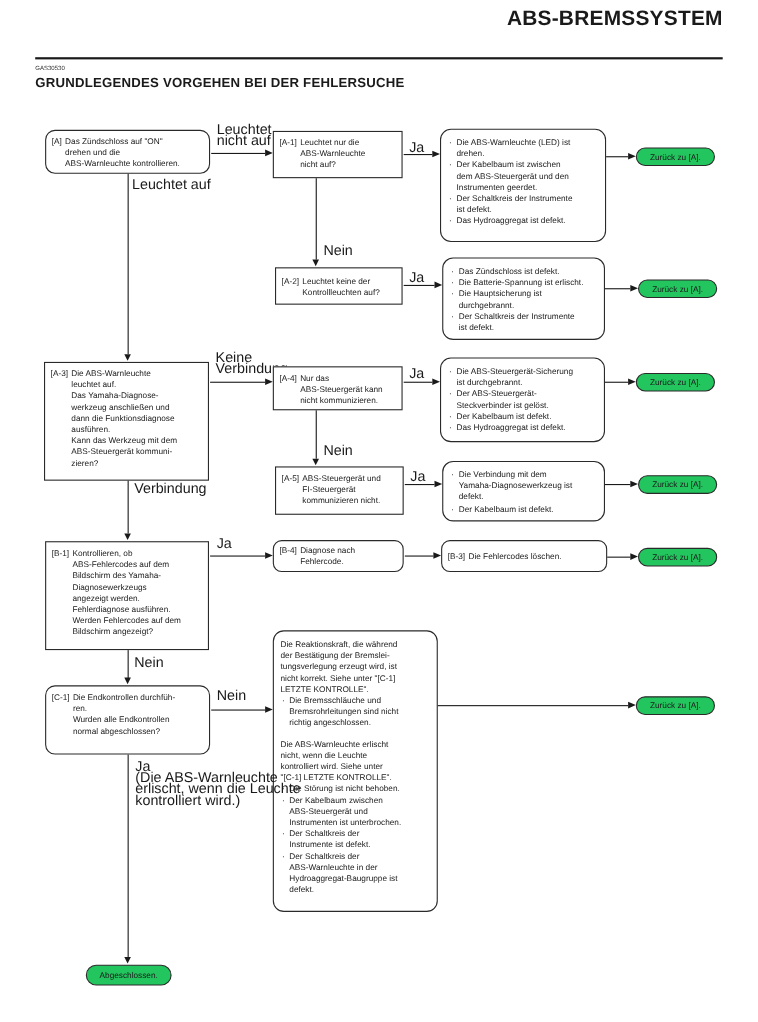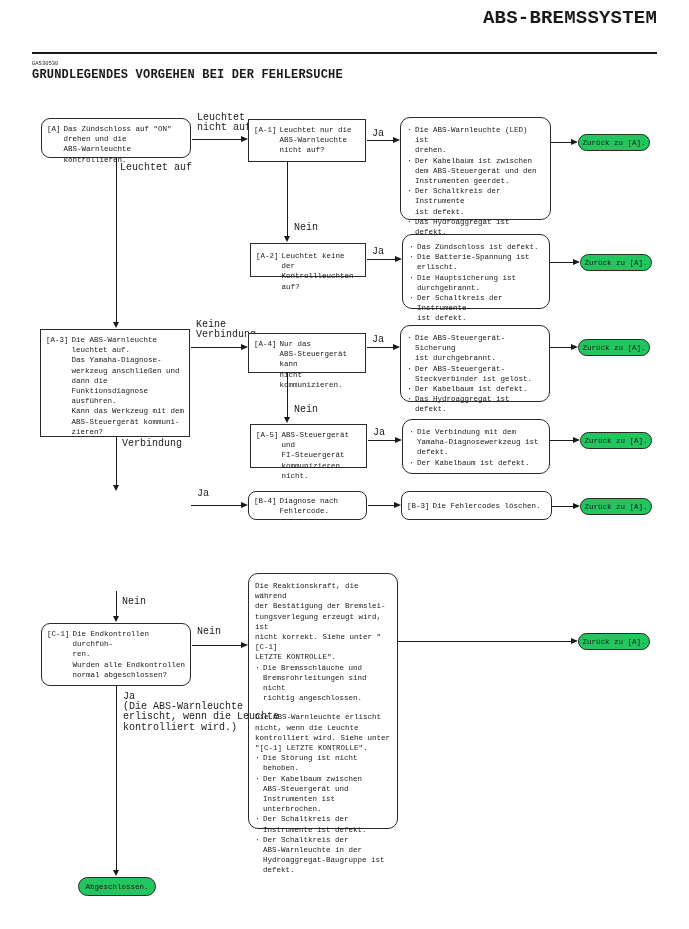--- a/index.html
+++ b/index.html
@@ -1,17 +1,17 @@
 <!DOCTYPE html>
 <html><head>
 <meta charset="utf-8">
 <style>
   html,body { margin:0; padding:0; background:#ffffff; }
   .page { position:relative; width:689px; height:929px; background:#ffffff; overflow:hidden;
-          font-family:Liberation Mono, monospace; color:#1a1a1a; }
+          font-family:Liberation Sans, sans-serif; color:#1a1a1a; }
 
   .hdr-title { position:absolute; top:7px; right:32px; font-size:19px; font-weight:bold; letter-spacing:.2px; }
   .hdr-rule  { position:absolute; left:32px; top:52px; width:625px; height:2px; background:#1a1a1a; }
   .sec-code  { position:absolute; left:32px; top:60px; font-size:5.5px; color:#2a2a2a; }
   .sec-title { position:absolute; left:32px; top:68px; font-size:12px; font-weight:bold; letter-spacing:.2px; }
 
   .fbox { position:absolute; border:1px solid #2a2a2a; background:#fff; box-sizing:border-box;
           display:flex; align-items:flex-start; gap:3px; padding:5px 4px 4px 5px;
           font-size:7.5px; line-height:10.2px; }
   .round9  { border-radius:9px; }
@@ -29,21 +29,21 @@
           border-radius:10px; font-size:7.5px; display:flex; align-items:center; justify-content:center;
           text-align:center; white-space:nowrap; }
 
   .hl { position:absolute; height:1px; background:#1a1a1a; }
   .vl { position:absolute; width:1px; background:#1a1a1a; }
   .ah-r { position:absolute; width:0; height:0; border-top:3.5px solid transparent;
           border-bottom:3.5px solid transparent; border-left:7px solid #1a1a1a; }
   .ah-d { position:absolute; width:0; height:0; border-left:3.5px solid transparent;
           border-right:3.5px solid transparent; border-top:6.5px solid #1a1a1a; }
 
-  .lbl { position:absolute; font-size:10px; line-height:10.2px; white-space:pre-line; }
+  .lbl { position:absolute; font-size:13px; line-height:10.2px; white-space:pre-line; }
 </style>
 </head>
 <body>
 
 <div class="page">
 
   <div class="hdr-title">ABS-BREMSSYSTEM</div>
   <div class="hdr-rule"></div>
   <div class="sec-code">GAS30530</div>
   <div class="sec-title">GRUNDLEGENDES VORGEHEN BEI DER FEHLERSUCHE</div>
@@ -214,20 +214,31 @@
       </div>
   </div>
   <div class="hl" style="left:550px;top:440px;width:23px"></div>
   <div class="ah-r" style="left:573px;top:437px"></div>
   <div class="oval" style="left:580px;top:432px;width:72px;height:17px">Zurück zu [A].</div>
 
   <div class="vl" style="left:116px;top:437px;height:48px"></div>
   <div class="ah-d" style="left:113px;top:485px"></div>
   <div class="lbl" style="left:122px;top:439px">Verbindung</div>
 
+  <div class="fbox" style="left:41px;top:492px;width:149px;height:99px">
+    <span class="pfx">[B-1]</span>
+    <span class="btxt">Kontrollieren, ob
+ABS-Fehlercodes auf dem
+Bildschirm des Yamaha-
+Diagnosewerkzeugs
+angezeigt werden.
+Fehlerdiagnose ausführen.
+Werden Fehlercodes auf dem
+Bildschirm angezeigt?</span>
+  </div>
   <div class="hl" style="left:191px;top:505px;width:50px"></div>
   <div class="ah-r" style="left:241px;top:502px"></div>
   <div class="lbl" style="left:197px;top:489px">Ja</div>
 
   <div class="fbox round8" style="left:248px;top:491px;width:119px;height:29px;padding-top:4px">
     <span class="pfx">[B-4]</span>
     <span class="btxt">Diagnose nach
 Fehlercode.</span>
   </div>
   <div class="hl" style="left:368px;top:505px;width:26px"></div>

